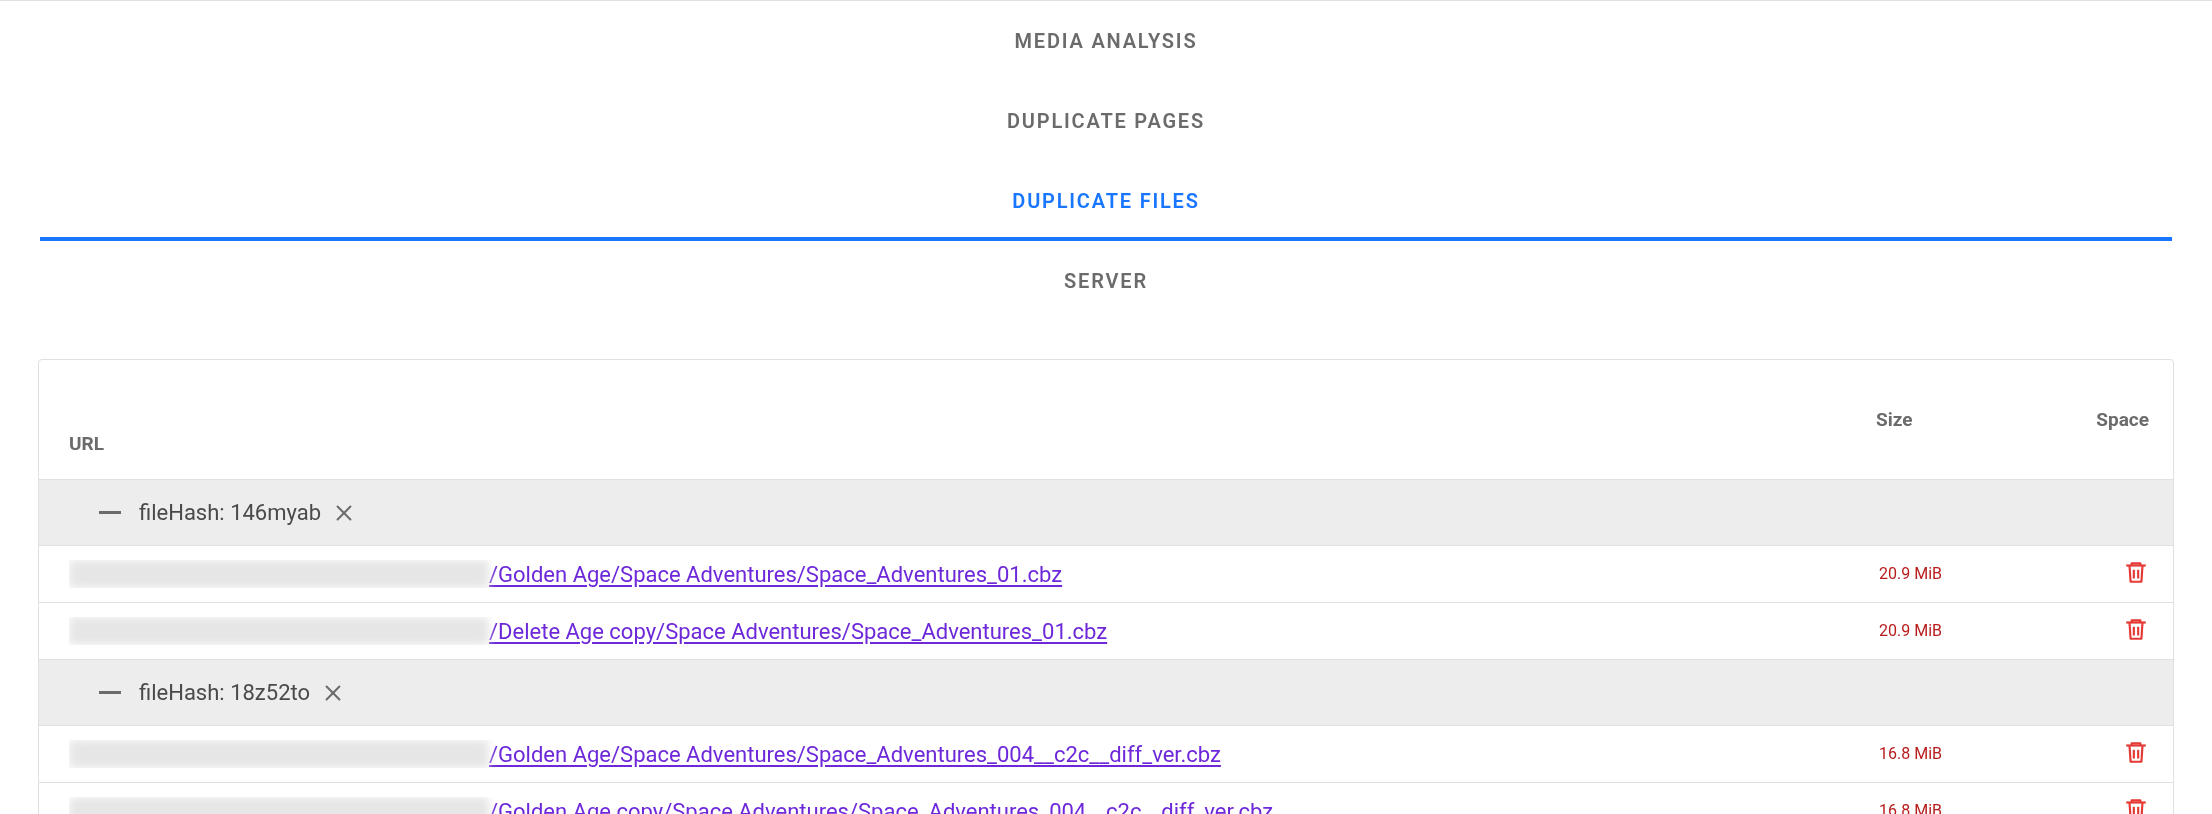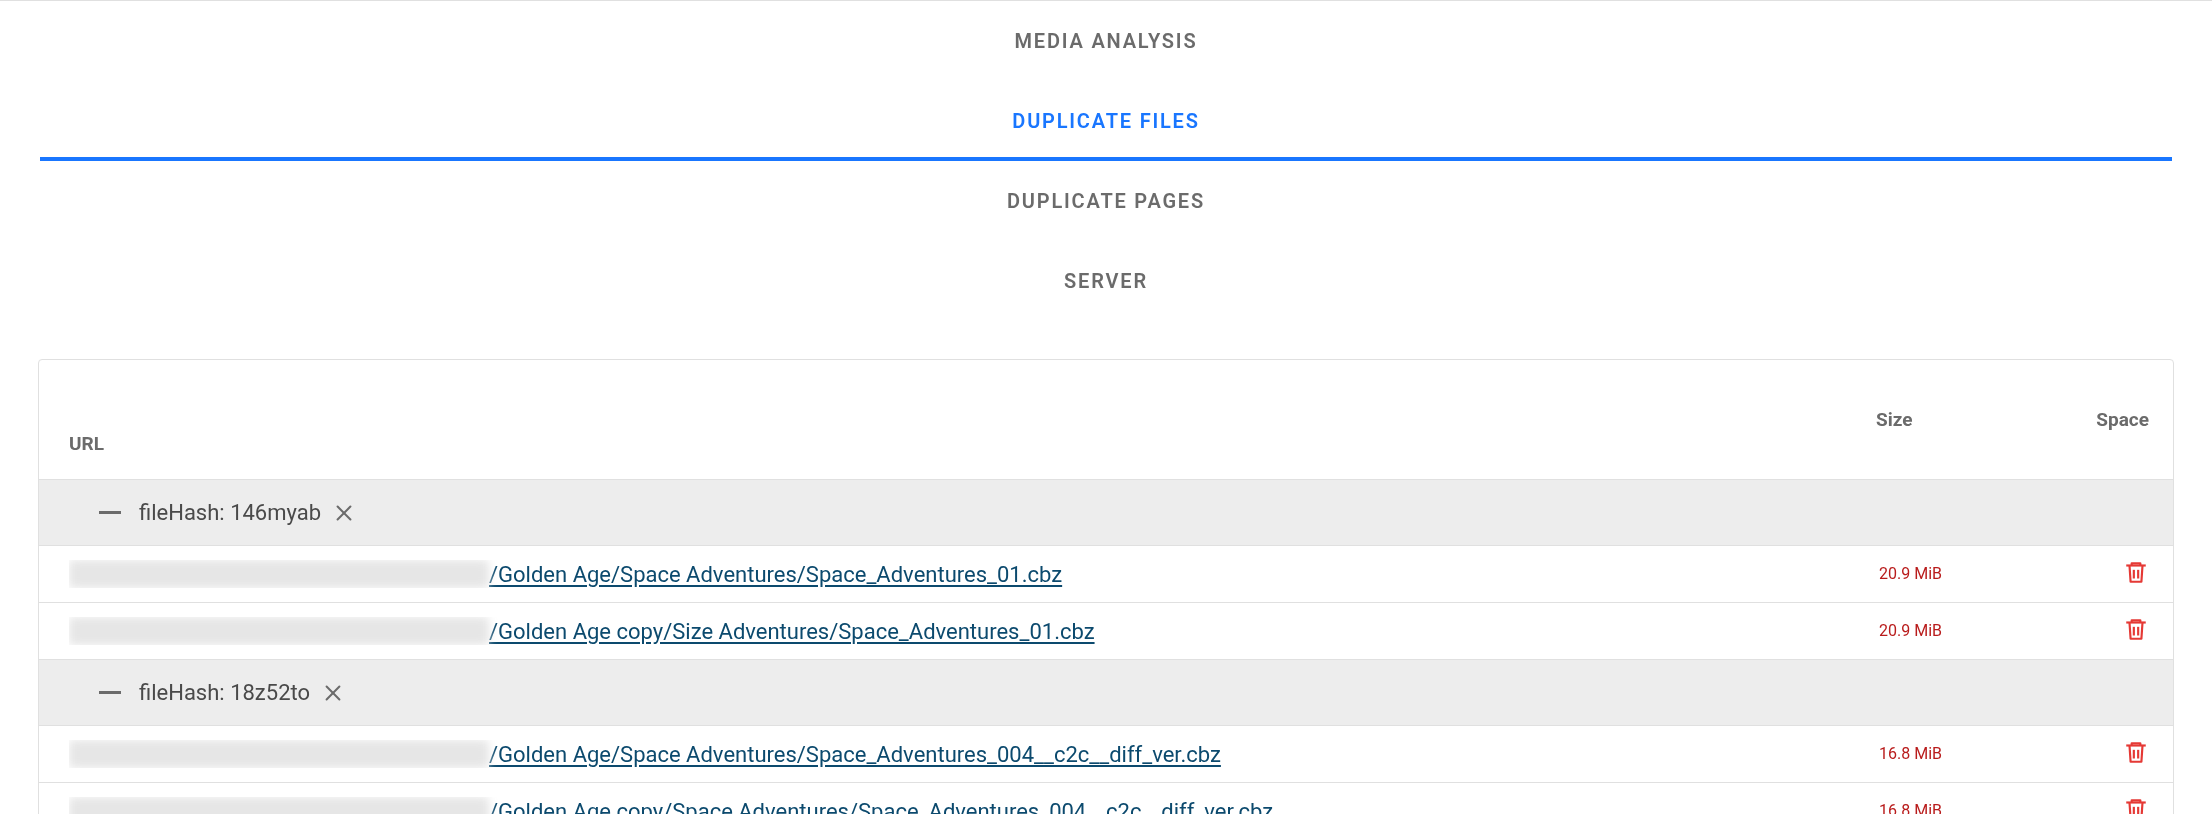--- a/index.html
+++ b/index.html
@@ -95,21 +95,21 @@
   .blur-prefix {
     width: 420px;
     height: 28px;
     background: #e6e6e6;
     border-radius: 4px;
     filter: blur(4px);
     flex-shrink: 0;
     margin-right: 0;
   }
   .url-link {
-    color: #0c4a6e;
+    color: #6d28d9;
     text-decoration: underline;
     text-underline-offset: 3px;
     white-space: nowrap;
     cursor: pointer;
   }
   .size-cell {
     width: 190px;
     font-size: 16px;
     color: #b91c1c;
     line-height: 1.35;
@@ -124,22 +124,22 @@
     cursor: pointer;
     display: inline-flex;
   }
   .trash svg { width: 26px; height: 28px; }
 </style>
 </head>
 <body>
 
 <div class="tabs">
   <div class="tab">MEDIA ANALYSIS</div>
+  <div class="tab">DUPLICATE PAGES</div>
   <div class="tab active">DUPLICATE FILES</div>
-  <div class="tab">DUPLICATE PAGES</div>
   <div class="tab">SERVER</div>
 </div>
 
 <div class="table-wrap">
 
   <div class="thead">
     <div class="col-url">URL</div>
     <div class="col-size">Size</div>
     <div class="col-delete">Space</div>
   </div>
@@ -170,21 +170,21 @@
           <line x1="10" y1="10" x2="10" y2="18"></line>
             <line x1="14" y1="10" x2="14" y2="18"></line>
         </svg>
       </span>
     </div>
   </div>
 
   <div class="file-row">
     <div class="url-cell">
       <div class="blur-prefix"></div>
-      <a class="url-link">/Golden Age copy/Size Adventures/Space_Adventures_01.cbz</a>
+      <a class="url-link">/Delete Age copy/Space Adventures/Space_Adventures_01.cbz</a>
     </div>
     <div class="size-cell">20.9 MiB</div>
     <div class="delete-cell">
       <span class="trash">
         <svg viewBox="0 0 24 24" fill="none" stroke="currentColor" stroke-width="2" stroke-linejoin="round">
           <path d="M3 6h18"></path>
             <path d="M8 6V4h8v2"></path>
             <path d="M6 6l1 15h10l1-15"></path>
           <line x1="10" y1="10" x2="10" y2="18"></line>
             <line x1="14" y1="10" x2="14" y2="18"></line>

